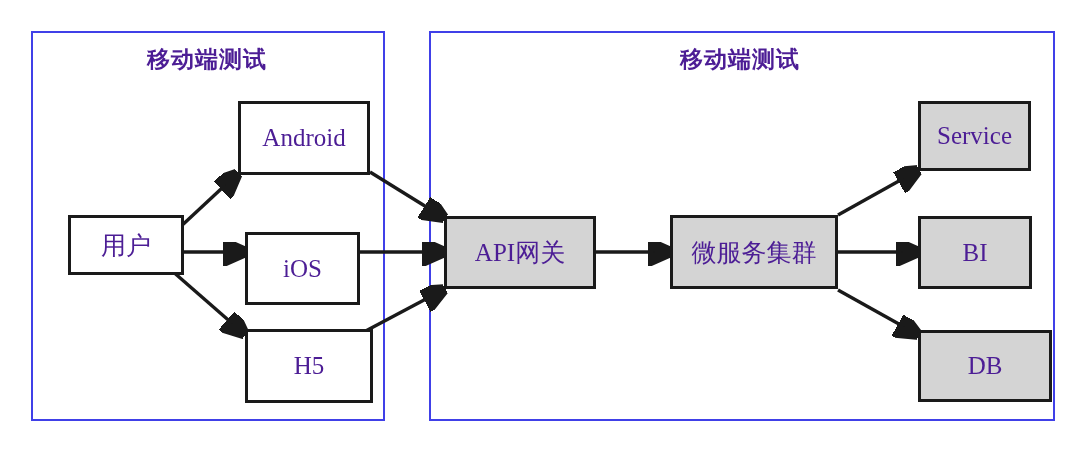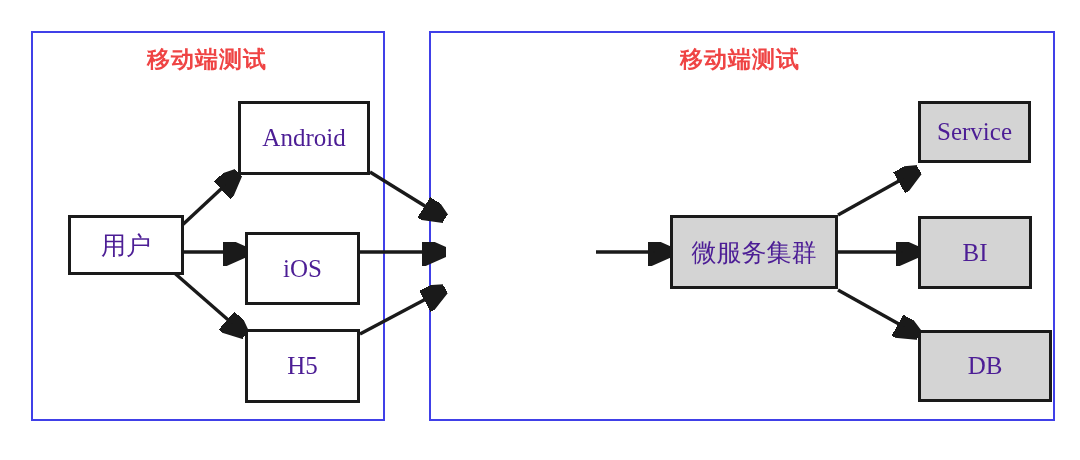--- a/index.html
+++ b/index.html
@@ -19,21 +19,21 @@
     position: absolute;
     border: 2px solid #4040e8;
     background: transparent;
     box-sizing: border-box;
   }
   .panel-title {
     position: absolute;
     font-family: "Liberation Serif", "DejaVu Serif", serif;
     font-size: 23px;
     font-weight: 700;
-    color: #ef4444;
+    color: #4c1d95;
     white-space: nowrap;
     text-align: center;
     letter-spacing: 1px;
   }
   .node {
     position: absolute;
     border: 3px solid #1a1a1a;
     box-sizing: border-box;
     display: flex;
     align-items: center;
@@ -92,27 +92,30 @@
 
   <div class="node white" id="node-0" style="left: 47px; top: 215px; width: 116px; height: 60px; background: rgb(255, 255, 255); font-size: 25px; margin-left: 21px;">
       <span>用户</span>
     </div>
   <div class="node white" id="node-1" style="left: 238px; top: 101px; width: 132px; height: 74px; background: rgb(255, 255, 255); font-size: 25px;">
       <span>Android</span>
     </div>
   <div class="node white" id="node-2" style="left: 245px; top: 232px; width: 115px; height: 73px; background: rgb(255, 255, 255); font-size: 25px;">
       <span>iOS</span>
     </div>
-  <div class="node white" id="node-3" style="left: 245px; top: 329px; width: 115px; height: 74px; background: rgb(255, 255, 255); font-size: 25px;">
+  <div class="node white" id="node-3" style="left: 245px; top: 329px; width: 128px; height: 74px; background: rgb(255, 255, 255); font-size: 25px;">
       <span>H5</span>
+    </div>
+  <div class="node gray" id="node-4" style="left: 444px; top: 216px; width: 152px; height: 73px; background: rgb(212, 212, 212); font-size: 25px;">
+      <span>API网关</span>
     </div>
   <div class="node gray" id="node-5" style="left: 670px; top: 215px; width: 168px; height: 74px; background: rgb(212, 212, 212); font-size: 25px;">
       <span>微服务集群</span>
     </div>
-  <div class="node gray" id="node-6" style="left: 918px; top: 101px; width: 113px; height: 62px; background: rgb(212, 212, 212); font-size: 25px; text-align: center;">
+  <div class="node gray" id="node-6" style="left: 918px; top: 101px; width: 113px; height: 70px; background: rgb(212, 212, 212); font-size: 25px; text-align: center;">
       <span>Service</span>
     </div>
   <div class="node gray" id="node-7" style="left: 918px; top: 216px; width: 114px; height: 73px; background: rgb(212, 212, 212); font-size: 25px;">
       <span>BI</span>
     </div>
   <div class="node gray" id="node-8" style="left: 918px; top: 330px; width: 134px; height: 72px; background: rgb(212, 212, 212); font-size: 25px;">
       <span>DB</span>
     </div>
 
 </div>

